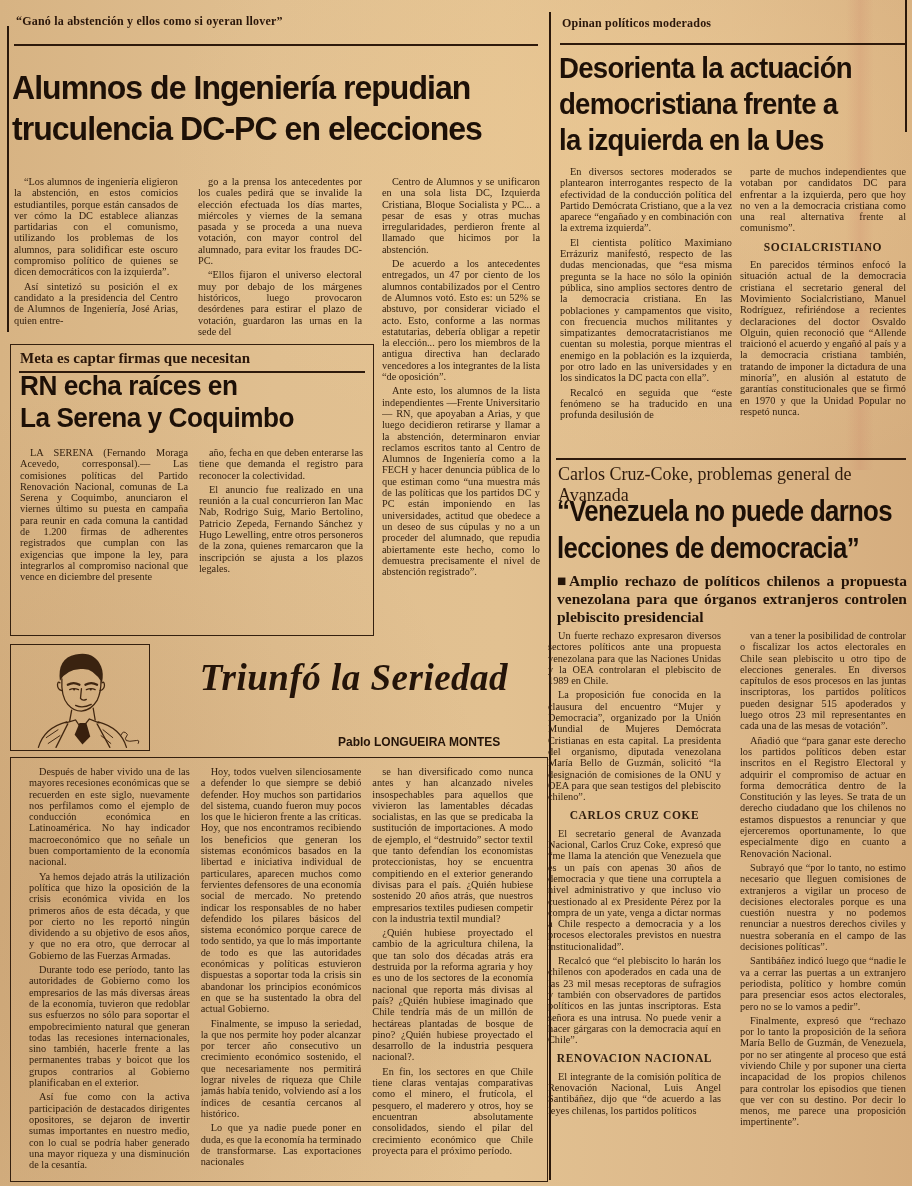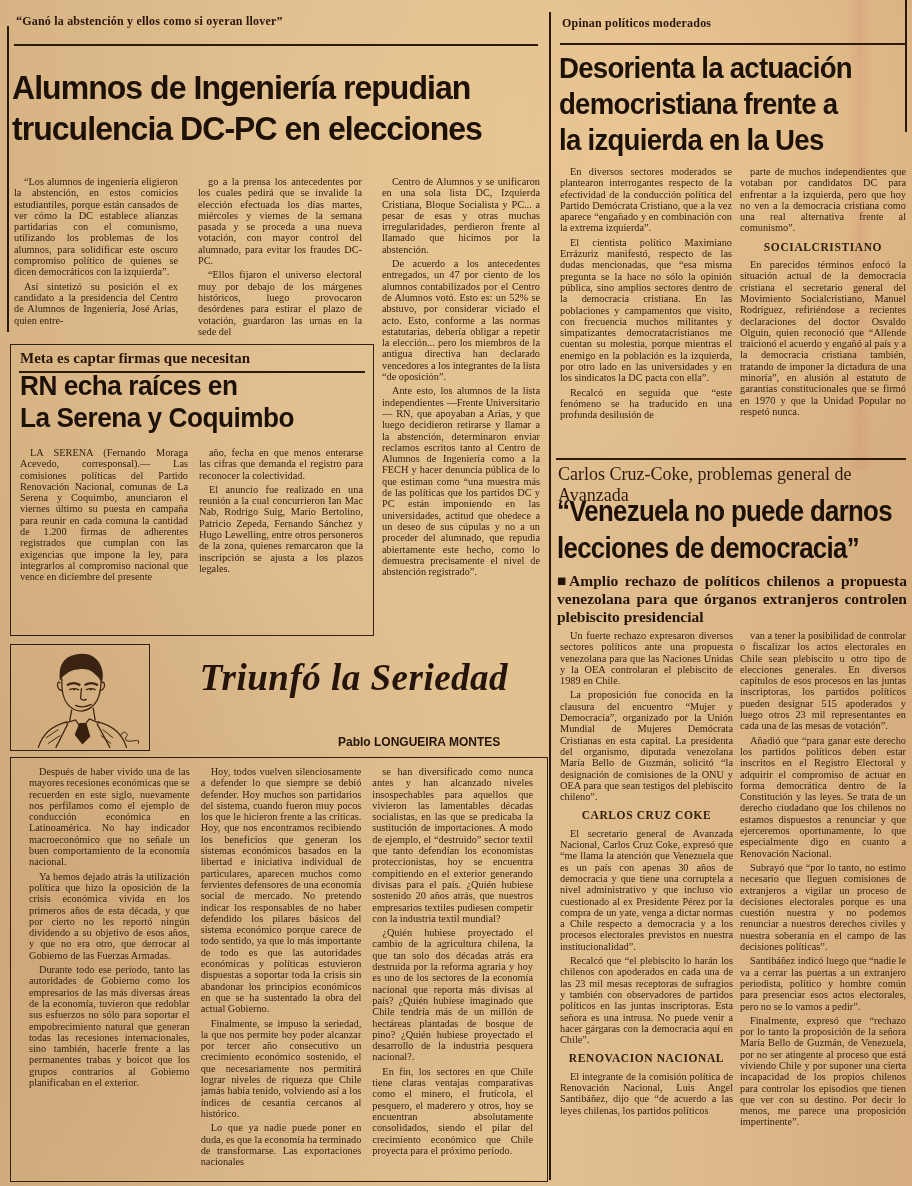--- a/index.html
+++ b/index.html
@@ -89,21 +89,21 @@
     <div class="abs kicker-sm" style="left:9px;top:5px;width:340px;">Meta es captar firmas que necesitan</div>
     <div class="rule" style="left:8px;top:26px;width:346px;height:1.5px;"></div>
     <div class="abs hl hl-rn" style="left:9px;top:25px;width:348px;">
       <div class="ln">RN echa raíces en</div>
       <div class="ln">La Serena y Coquimbo</div>
     </div>
     <div class="abs bodycol" style="left:9px;top:102px;width:168px;height:180px;">
         <p class="para">LA SERENA (Fernando Moraga Acevedo, corresponsal).— Las comisiones políticas del Partido Renovación Nacional, comunas de La Serena y Coquimbo, anunciaron el viernes último su puesta en campaña para reunir en cada comuna la cantidad de 1.200 firmas de adherentes registrados que cumplan con las exigencias que impone la ley, para integrarlos al compromiso nacional que vence en diciembre del presente</p>
       </div>
     <div class="abs bodycol" style="left:188px;top:102px;width:164px;height:180px;">
-        <p class="para">año, fecha en que menos enterarse las cifras que demanda el registro para reconocer la colectividad.</p>
+        <p class="para">año, fecha en que deben enterarse las tiene que demanda el registro para reconocer la colectividad.</p>
         <p class="para">El anuncio fue realizado en una reunión a la cual concurrieron Ian Mac Nab, Rodrigo Suig, Mario Bertolino, Patricio Zepeda, Fernando Sánchez y Hugo Lewelling, entre otros personeros de la zona, quienes remarcaron que la inscripción se ajusta a los plazos legales.</p>
       </div>
   </div>
 
   <div class="box" style="left:10px;top:644px;width:140px;height:107px;">
     <svg viewBox="0 0 140 104" width="137" height="103">
       <g stroke="#402610" fill="none" stroke-width="1.3" stroke-linecap="round">
         <path d="M50 36 Q47 13 66 9 Q85 5 92 21 Q95 28 93 38 Q84 22 71 24 Q56 25 50 36 Z" fill="#3a2310" stroke="none"></path>
         <path d="M52 34 Q51 52 58 60 Q64 67 72 67 Q82 66 88 56 Q92 48 92 36"></path>
         <path d="M58 40 Q64 36.5 70 40" stroke-width="2.2"></path>
@@ -127,20 +127,21 @@
 
   <div class="abs op-title" style="left:162px;top:656px;width:384px;">Triunfó la Seriedad</div>
   <div class="abs op-byline" style="left:338px;top:735px;">Pablo LONGUEIRA MONTES</div>
 
   <div class="box" style="left:10px;top:757px;width:538px;height:425px;">
     <div class="op-cols">
       <div class="bodycol">
           <p class="para">Después de haber vivido una de las mayores recesiones económicas que se recuerden en este siglo, nuevamente nos perfilamos como el ejemplo de conducción económica en Latinoamérica. No hay indicador macroeconómico que no señale un buen comportamiento de la economía nacional.</p>
           <p class="para">Ya hemos dejado atrás la utilización política que hizo la oposición de la crisis económica vivida en los primeros años de esta década, y que por cierto no les reportó ningún dividendo a su objetivo de esos años, y que no era otro, que derrocar al Gobierno de las Fuerzas Armadas.</p>
           <p class="para">Durante todo ese período, tanto las autoridades de Gobierno como los empresarios de las más diversas áreas de la economía, tuvieron que redoblar sus esfuerzos no sólo para soportar el empobrecimiento natural que generan todas las recesiones internacionales, sino también, hacerle frente a las permanentes trabas y boicot que los grupos contrarios al Gobierno planificaban en el exterior.</p>
+          <p class="para">Así fue como con la activa participación de destacados dirigentes opositores, se dejaron de invertir sumas importantes en nuestro medio, con lo cual se podría haber generado una mayor riqueza y una disminución de la cesantía.</p>
         </div>
       <div class="bodycol">
           <p class="para">Hoy, todos vuelven silenciosamente a defender lo que siempre se debió defender. Hoy muchos son partidarios del sistema, cuando fueron muy pocos los que le hicieron frente a las críticas. Hoy, que nos encontramos recibiendo los beneficios que generan los sistemas económicos basados en la libertad e iniciativa individual de particulares, aparecen muchos como fervientes defensores de una economía social de mercado. No pretendo indicar los responsables de no haber defendido los pilares básicos del sistema económico porque carece de todo sentido, ya que lo más importante de todo es que las autoridades económicas y políticas estuvieron dispuestas a soportar toda la crisis sin abandonar los principios económicos en que se ha sustentado la obra del actual Gobierno.</p>
           <p class="para">Finalmente, se impuso la seriedad, la que nos permite hoy poder alcanzar por tercer año consecutivo un crecimiento económico sostenido, el que necesariamente nos permitirá lograr niveles de riqueza que Chile jamás había tenido, volviendo así a los índices de cesantía cercanos al histórico.</p>
           <p class="para">Lo que ya nadie puede poner en duda, es que la economía ha terminado de transformarse. Las exportaciones nacionales</p>
         </div>
       <div class="bodycol">
           <p class="para">se han diversificado como nunca antes y han alcanzado niveles insospechables para aquellos que vivieron las lamentables décadas socialistas, en las que se predicaba la sustitución de importaciones. A modo de ejemplo, el “destruido” sector textil que tanto defendían los economistas proteccionistas, hoy se encuentra compitiendo en el exterior generando divisas para el país. ¿Quién hubiese sostenido 20 años atrás, que nuestros empresarios textiles pudiesen competir con la industria textil mundial?</p>
           <p class="para">¿Quién hubiese proyectado el cambio de la agricultura chilena, la que tan solo dos décadas atrás era destruida por la reforma agraria y hoy es uno de los sectores de la economía nacional que reporta más divisas al país? ¿Quién hubiese imaginado que Chile tendría más de un millón de hectáreas plantadas de bosque de pino? ¿Quién hubiese proyectado el desarrollo de la industria pesquera nacional?.</p>
           <p class="para">En fin, los sectores en que Chile tiene claras ventajas comparativas como el minero, el frutícola, el pesquero, el maderero y otros, hoy se encuentran absolutamente consolidados, siendo el pilar del crecimiento económico que Chile proyecta para el próximo período.</p>
@@ -171,21 +172,21 @@
   <div class="rule" style="left:556px;top:458px;width:350px;height:1.5px;"></div>
   <div class="abs kicker-lt" style="left:558px;top:464px;width:348px;">Carlos Cruz-Coke, problemas general de Avanzada</div>
 
   <div class="abs hl hl-v" style="left:557px;top:492px;width:352px;">
     <div class="ln">“Venezuela no puede darnos</div>
     <div class="ln">lecciones de democracia”</div>
   </div>
 
   <div class="abs subhead" style="left:557px;top:572px;width:350px;font-size:15.5px;">■Amplio rechazo de políticos chilenos a propuesta venezolana para que órganos extranjeros controlen plebiscito presidencial</div>
 
-  <div class="abs bodycol" style="left:560px;top:630px;width:173px;height:552px;">
+  <div class="abs bodycol" style="left:548px;top:630px;width:173px;height:552px;">
       <p class="para">Un fuerte rechazo expresaron diversos sectores políticos ante una propuesta venezolana para que las Naciones Unidas y la OEA controlaran el plebiscito de 1989 en Chile.</p>
       <p class="para">La proposición fue conocida en la clausura del encuentro “Mujer y Democracia”, organizado por la Unión Mundial de Mujeres Demócrata Cristianas en esta capital. La presidenta del organismo, diputada venezolana María Bello de Guzmán, solicitó “la designación de comisiones de la ONU y OEA para que sean testigos del plebiscito chileno”.</p>
       <div class="inhead">CARLOS CRUZ COKE</div>
       <p class="para">El secretario general de Avanzada Nacional, Carlos Cruz Coke, expresó que “me llama la atención que Venezuela que es un país con apenas 30 años de democracia y que tiene una corruptela a nivel administrativo y que incluso vio cuestionado al ex Presidente Pérez por la compra de un yate, venga a dictar normas a Chile respecto a democracia y a los procesos electorales previstos en nuestra institucionalidad”.</p>
       <p class="para">Recalcó que “el plebiscito lo harán los chilenos con apoderados en cada una de las 23 mil mesas receptoras de sufragios y también con observadores de partidos políticos en las juntas inscriptoras. Esta señora es una intrusa. No puede venir a hacer gárgaras con la democracia aquí en Chile”.</p>
       <div class="inhead">RENOVACION NACIONAL</div>
       <p class="para">El integrante de la comisión política de Renovación Nacional, Luis Angel Santibáñez, dijo que “de acuerdo a las leyes chilenas, los partidos políticos</p>
     </div>
   <div class="abs bodycol" style="left:740px;top:630px;width:166px;height:552px;">
       <p class="para">van a tener la posibilidad de controlar o fiscalizar los actos electorales en Chile sean plebiscito u otro tipo de elecciones generales. En diversos capítulos de esos procesos en las juntas inscriptoras, los partidos políticos pueden designar 515 apoderados y luego otros 23 mil representantes en cada una de las mesas de votación”.</p>

